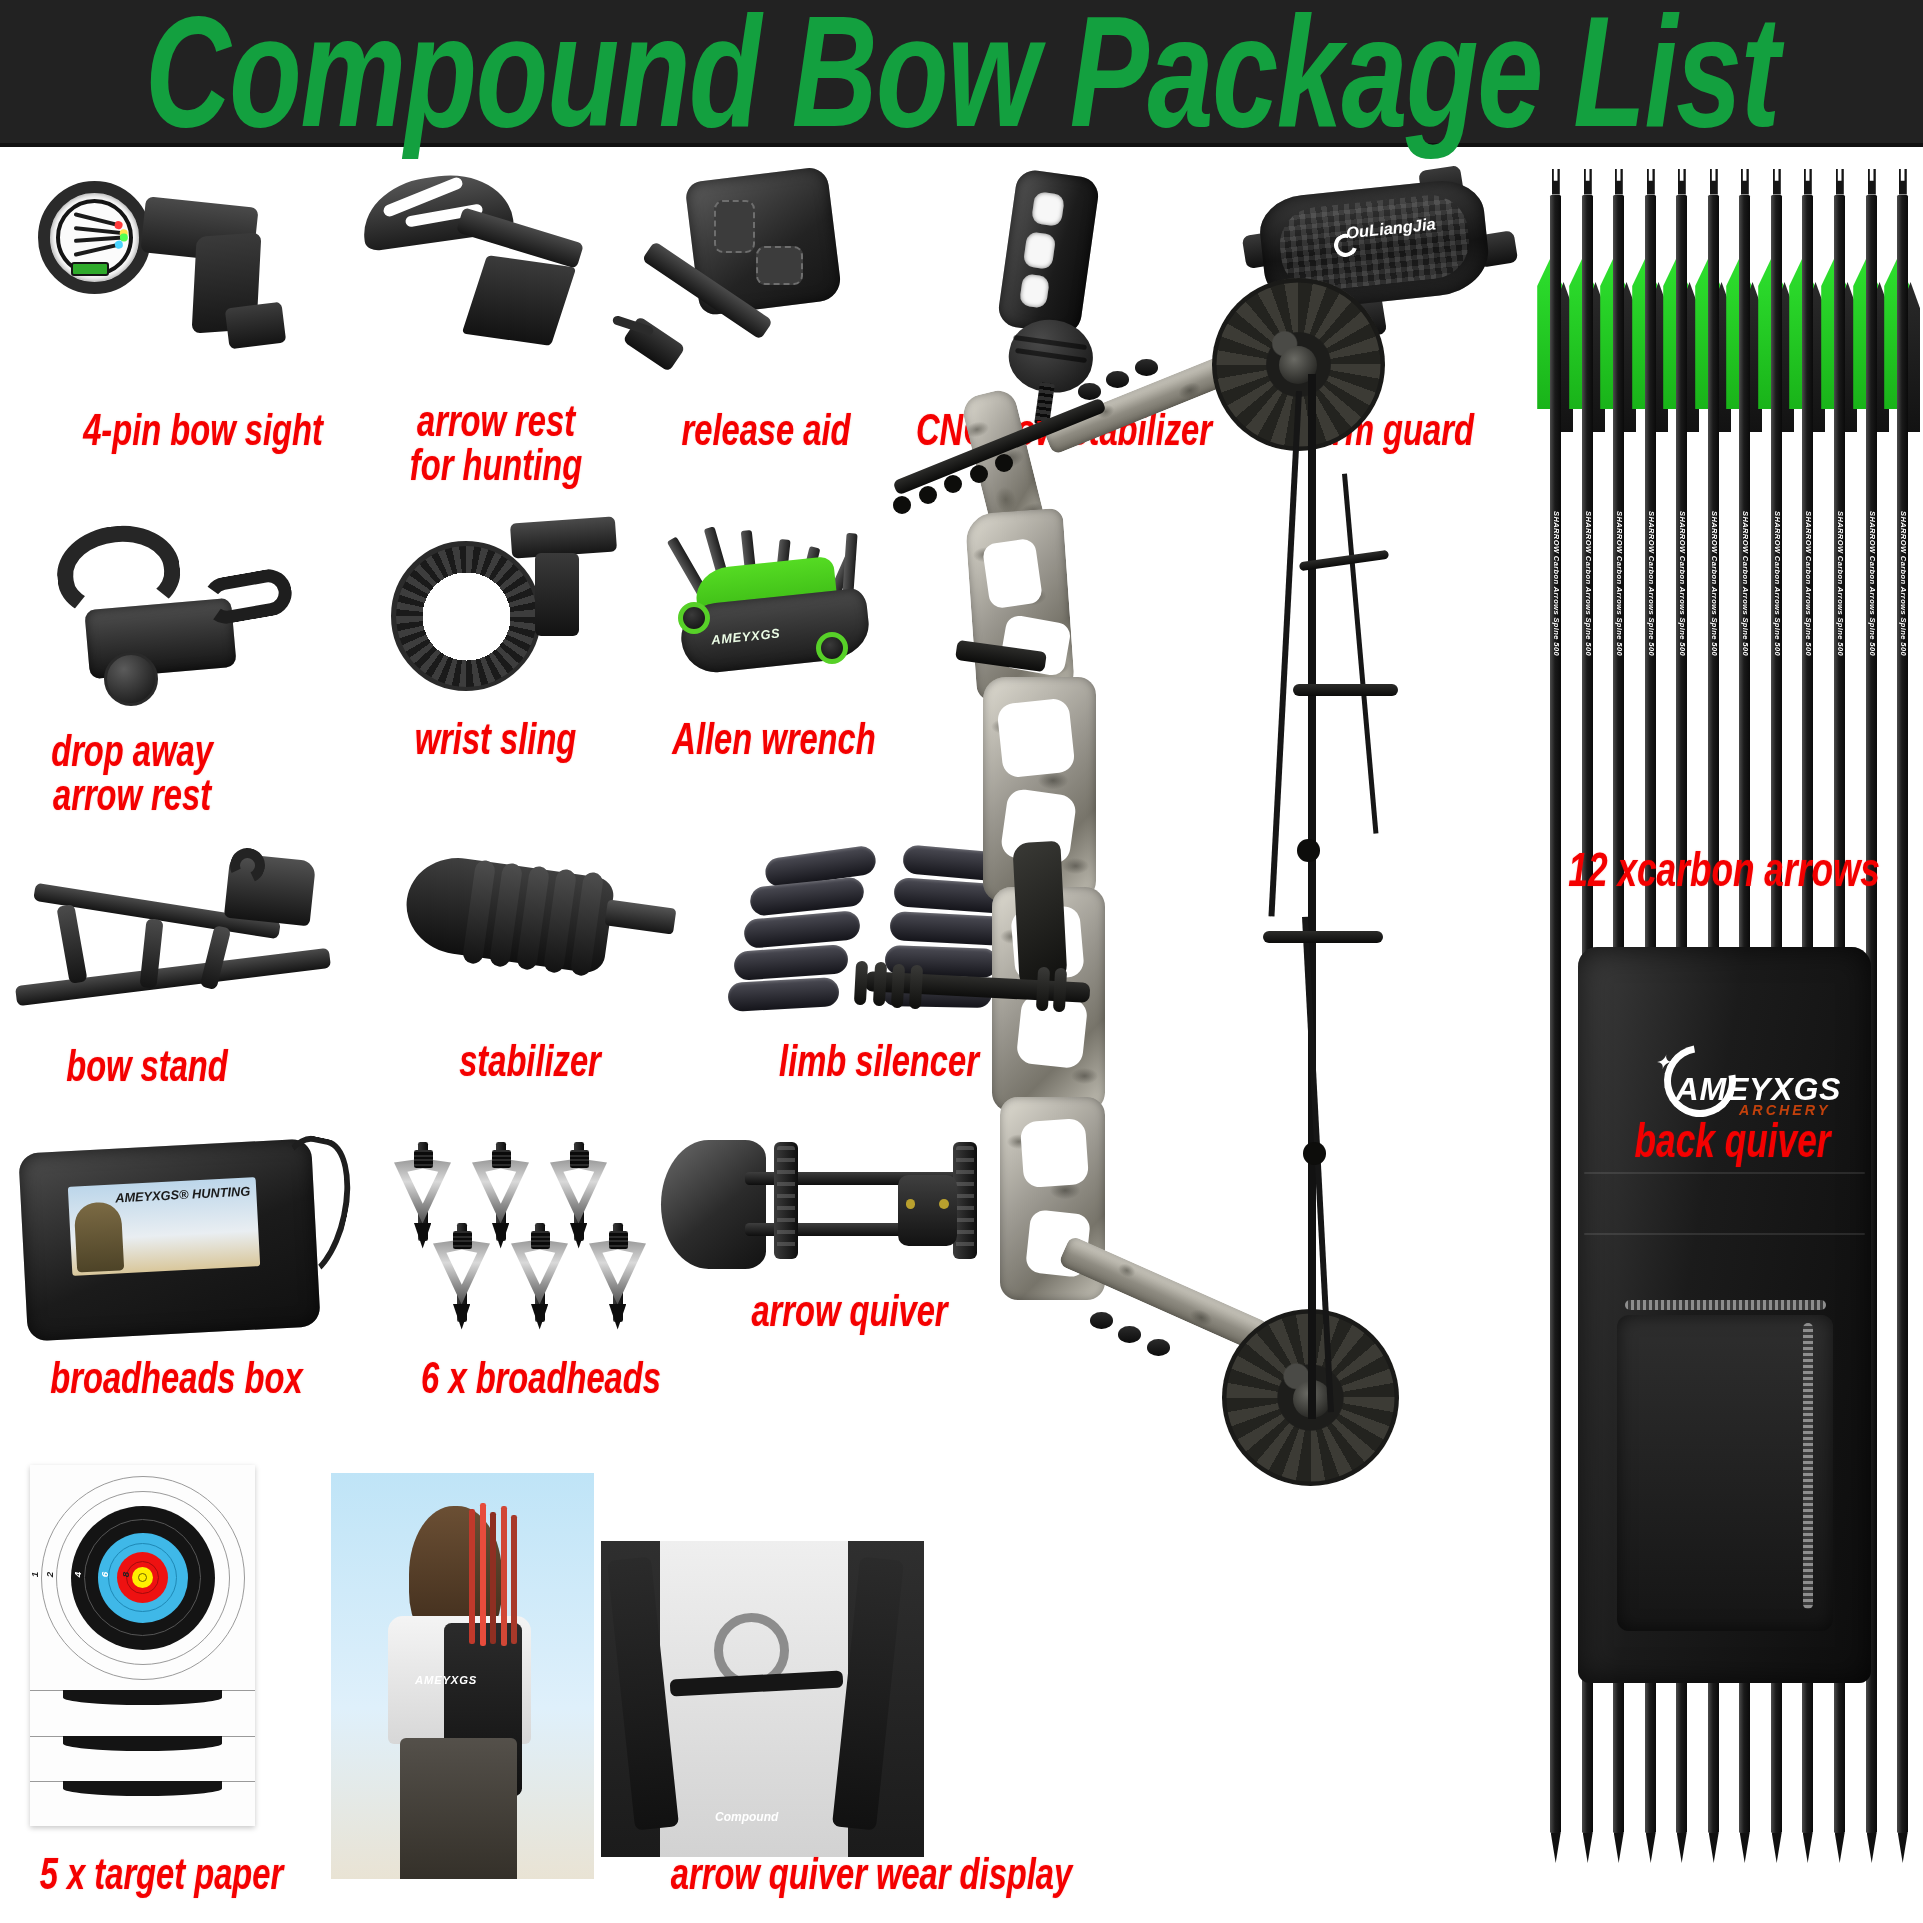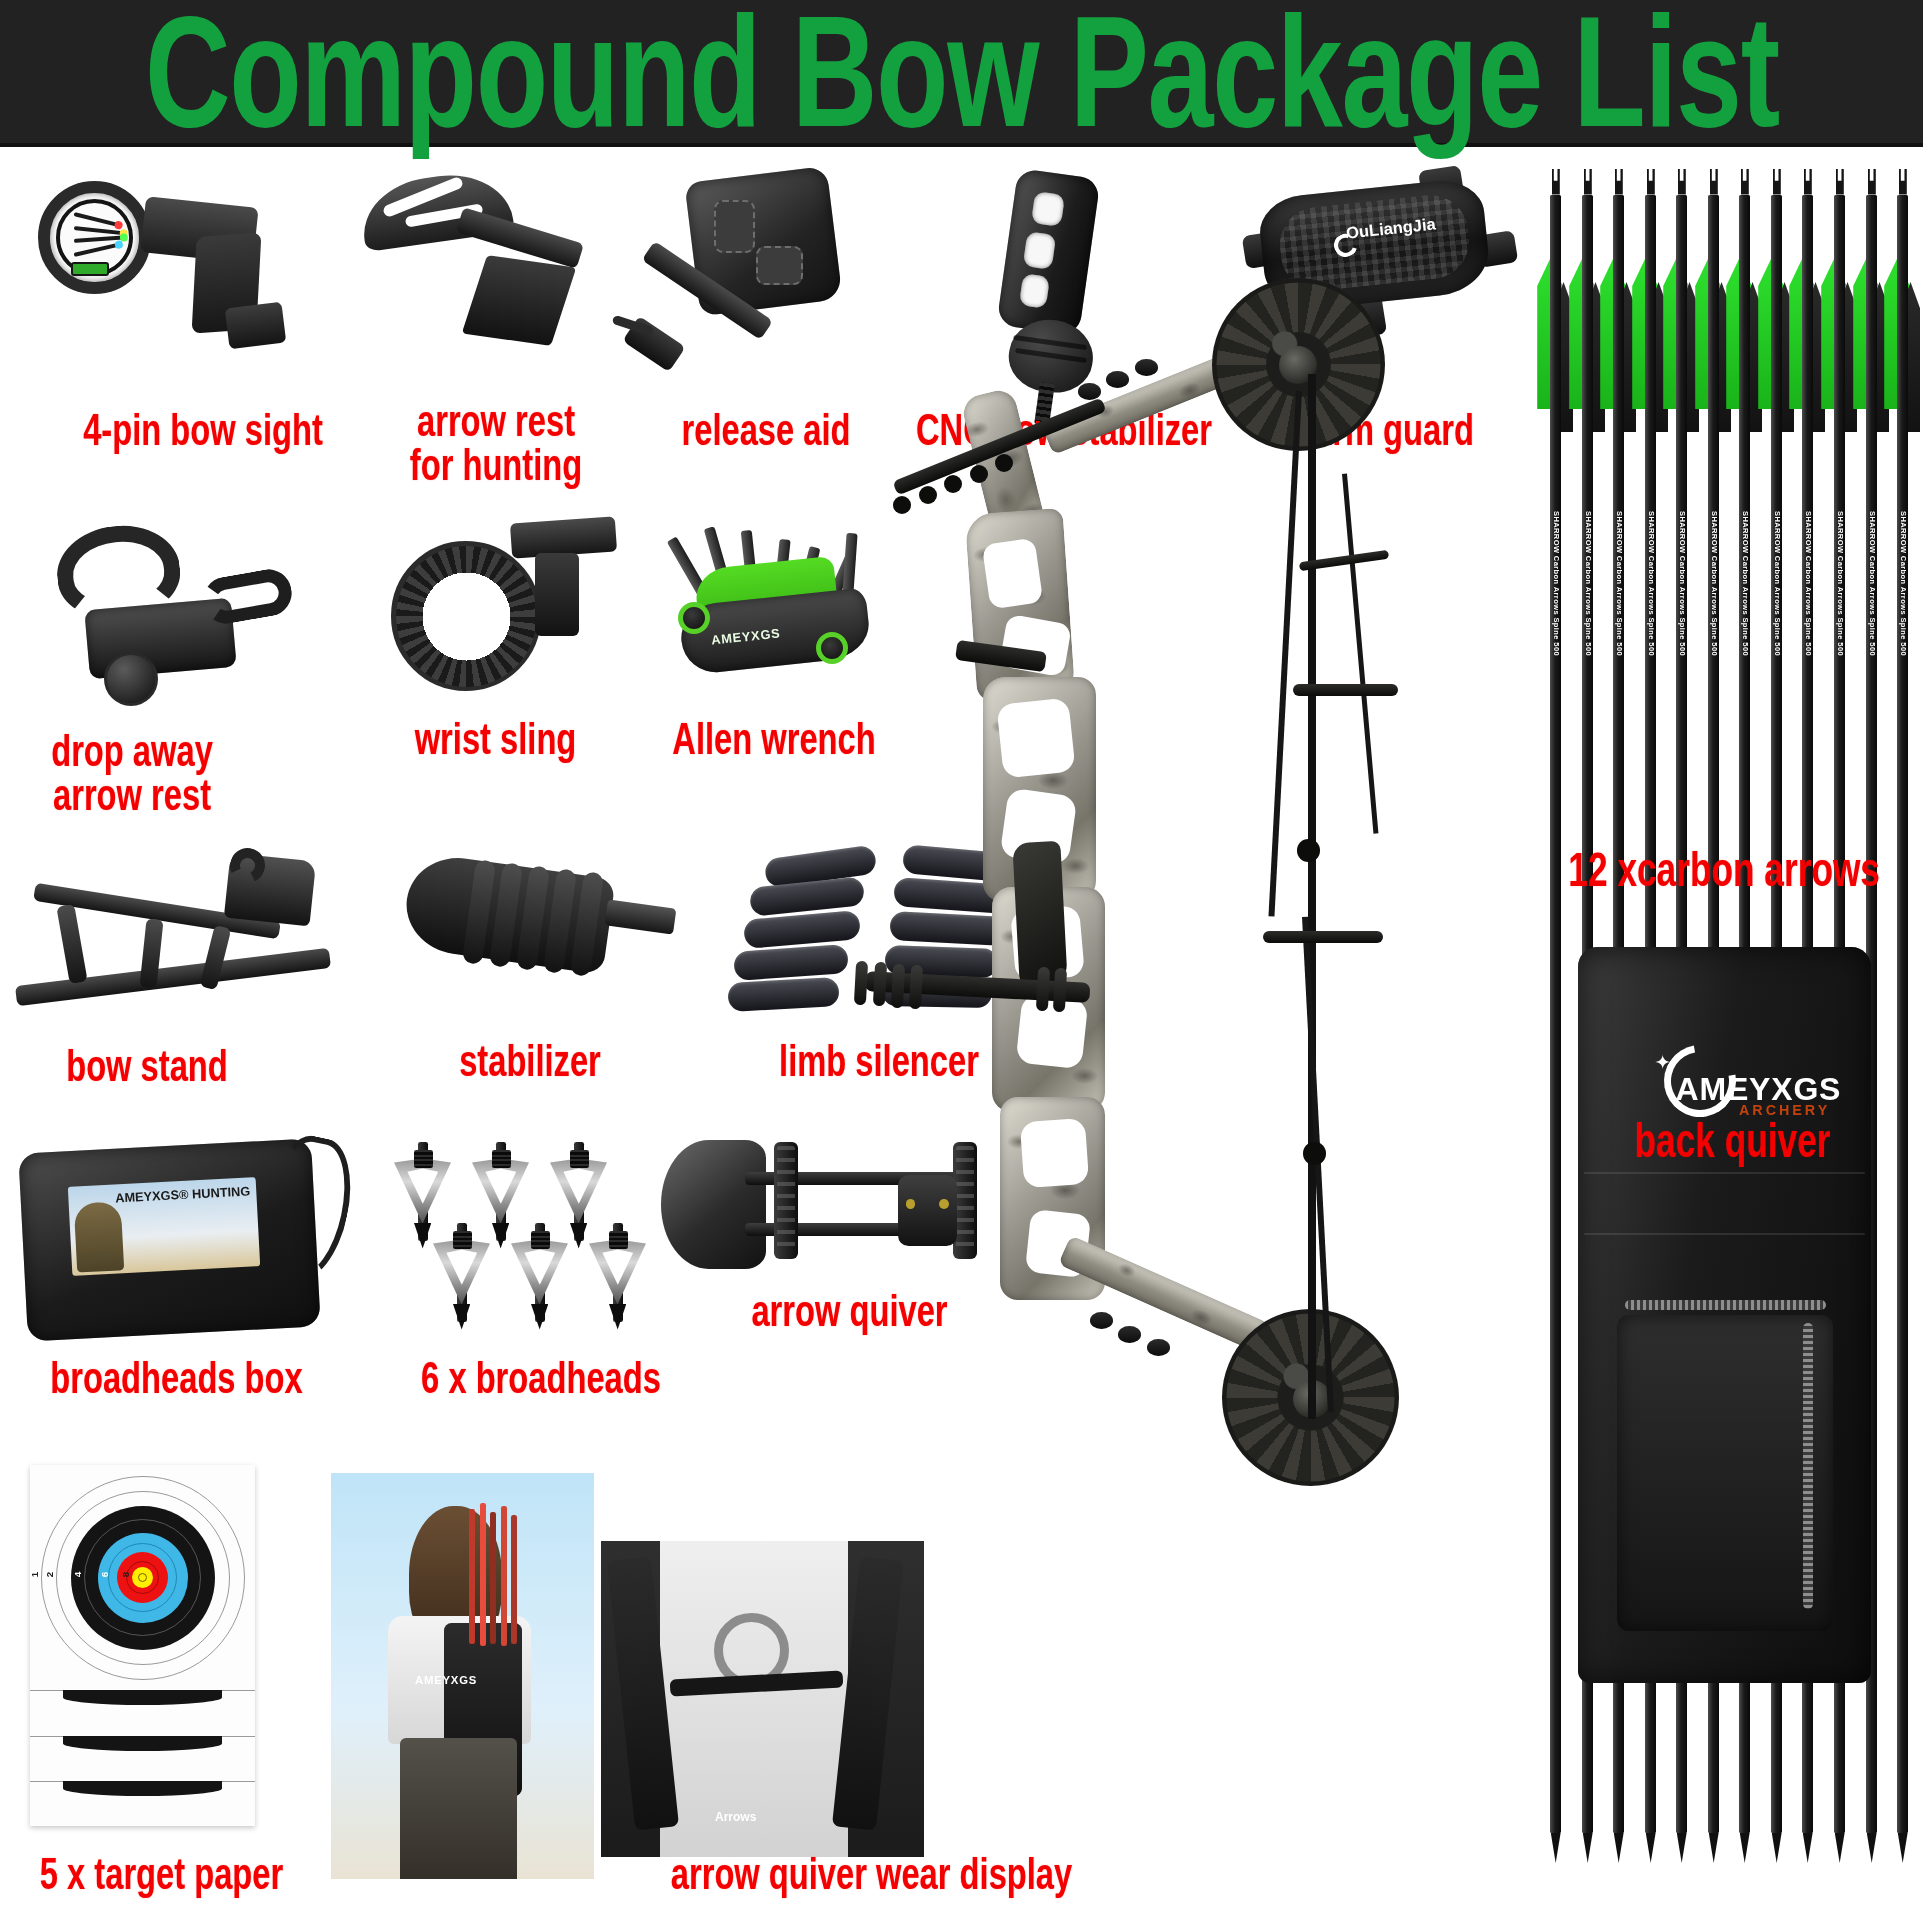--- a/index.html
+++ b/index.html
@@ -4,21 +4,21 @@
 <title>Compound Bow Package List</title>
 <style>
   * { margin:0; padding:0; box-sizing:border-box; }
   html,body { width:1924px; height:1924px; }
   body {
     background:#ffffff;
     font-family:"Liberation Sans", sans-serif;
     position:relative;
     overflow:hidden;
   }
-  #poster { position:absolute; inset:0; }
+  #poster { position:absolute; inset:0;font-style:italic; }
 
   
   .header {
     position:absolute; left:0; top:0; width:1924px; height:147px;
     background:#222222;
     display:flex; align-items:center; justify-content:center;
     border-bottom:4.5px solid #111;
   }
   .header-title {
     color:#13A03F;
@@ -798,21 +798,21 @@
     <div class="person-pants" style="left:69px; top:265px; width:117px; height:143px;"></div>
   </div>
 
   <div class="photo" style="left:601px; top:1541px; width:323px; height:316px;">
     <div style="position:absolute; inset:0; background:linear-gradient(180deg,#2f2f2f,#1b1b1b);"></div>
     <div style="position:absolute; left:59px; top:0; width:188px; height:316px; background:linear-gradient(180deg,#efefef,#d2d2d2);"></div>
     <div class="quiver-on-back" style="left:19.5px; top:16.5px; width:44px; height:271px; transform:rotate(-6deg);"></div>
     <div class="quiver-on-back" style="left:245px; top:16.5px; width:44px; height:271px; transform:rotate(6deg);"></div>
     <div style="position:absolute; left:113px; top:72px; width:75px; height:75px; border:9px solid #8c8c8c; border-radius:50%;"></div>
     <div style="position:absolute; left:69px; top:134px; width:173px; height:16.5px; background:#161616; border-radius:6px; transform:rotate(-3deg);"></div>
-    <div class="nike-txt" style="left:114px; top:269px;">Arrows</div>
+    <div class="nike-txt" style="left:114px; top:269px;">Compound</div>
   </div>
   <div class="lbl" style="left:586px; top:1856px; width:571px;">arrow quiver wear display</div>
 
   <div class="bow-wrap">
 
     <div class="limb" style="left:153px; top:-35px; width:215px; height:30px; transform:rotate(-22deg);"></div>
 
     <div class="cam" style="left:325px; top:-143px; width:173px; height:173px;"></div>
     <div class="cam-hub" style="left:392px; top:-75px; width:38px; height:38px;"></div>
 

